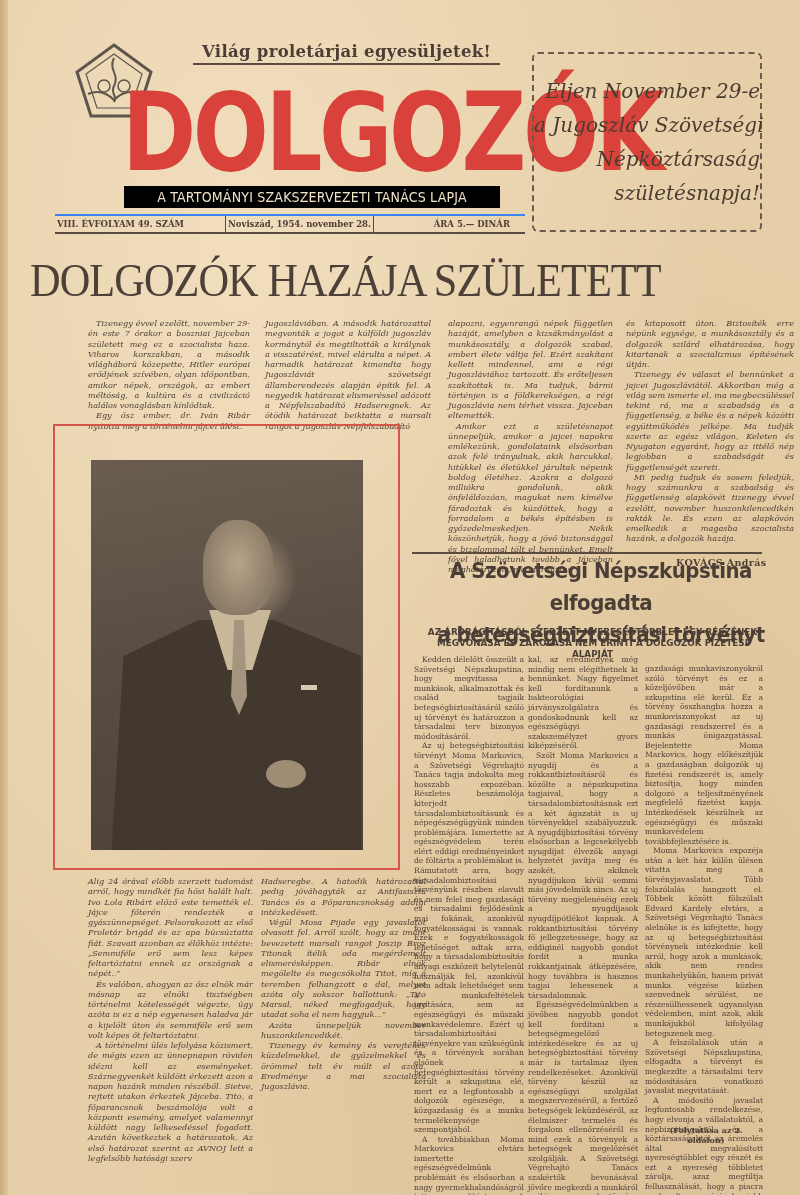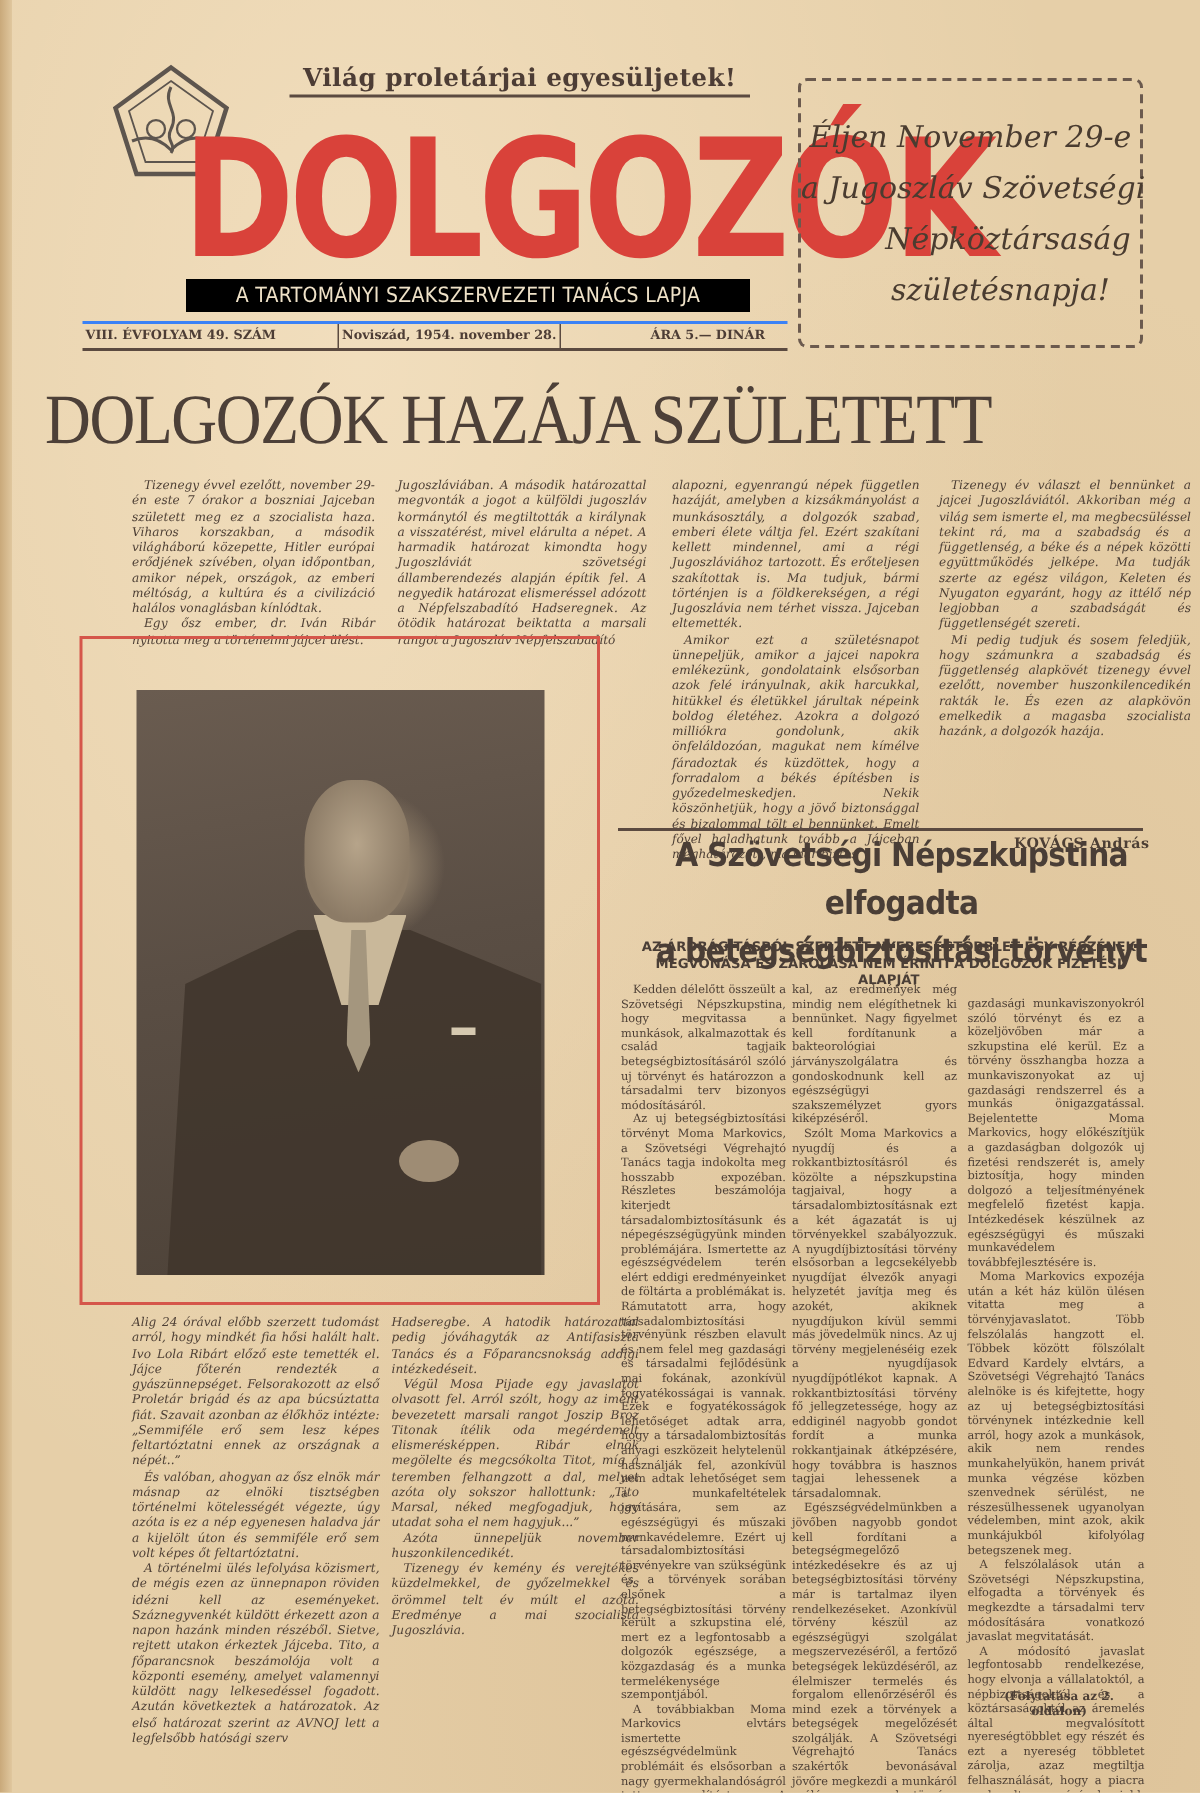--- a/index.html
+++ b/index.html
@@ -47,21 +47,21 @@
   .issue-vol { left: 2px; }
   .issue-date { left: 170px; border-left: 1px solid #5b4a40; border-right: 1px solid #5b4a40; padding: 0 2px; }
   .issue-price { right: 15px; }
   
   .celebration {
     position: absolute; left: 532px; top: 52px; width: 230px; height: 180px;
     border: 2px dashed #6b5a4e; border-radius: 6px;
     font-family: "DejaVu Serif", serif; font-style: italic; color: #4a3c30;
     font-size: 20px; line-height: 34px; padding-top: 20px;
   }
-  .celebration div { text-align: center; white-space: nowrap; }
+  .celebration div { text-align: right; white-space: nowrap; }
   .cel-1 { padding-left: 0; }
   .cel-3 { padding-left: 50px; }
   .cel-4 { padding-left: 40px; }
   
   .headline {
     position: absolute; left: 30px; top: 254px; width: 740px;
     font-family: "Liberation Serif", serif; font-size: 47px; line-height: 52px;
     color: #4d4038; letter-spacing: -1px; white-space: nowrap;
     transform: scaleX(0.9); transform-origin: left top;
   }
@@ -180,20 +180,21 @@
   <p>Egy ősz ember, dr. Iván Ribár nyitotta meg a történelmi jájcei ülést.</p>
 </div>
 <div class="col col-a2">
   <p class="noindent">Jugoszláviában. A második határozattal megvonták a jogot a külföldi jugoszláv kormánytól és megtiltották a királynak a visszatérést, mivel elárulta a népet. A harmadik határozat kimondta hogy Jugoszláviát szövetségi államberendezés alapján építik fel. A negyedik határozat elismeréssel adózott a Népfelszabadító Hadseregnek. Az ötödik határozat beiktatta a marsali rangot a Jugoszláv Népfelszabadító</p>
 </div>
 <div class="col col-a3">
   <p class="noindent">alapozni, egyenrangú népek független hazáját, amelyben a kizsákmányolást a munkásosztály, a dolgozók szabad, emberi élete váltja fel. Ezért szakítani kellett mindennel, ami a régi Jugoszláviához tartozott. És erőteljesen szakítottak is. Ma tudjuk, bármi történjen is a földkerekségen, a régi Jugoszlávia nem térhet vissza. Jajceban eltemették.</p>
   <p>Amikor ezt a születésnapot ünnepeljük, amikor a jajcei napokra emlékezünk, gondolataink elsősorban azok felé irányulnak, akik harcukkal, hitükkel és életükkel járultak népeink boldog életéhez. Azokra a dolgozó milliókra gondolunk, akik önfeláldozóan, magukat nem kímélve fáradoztak és küzdöttek, hogy a forradalom a békés építésben is győzedelmeskedjen. Nekik köszönhetjük, hogy a jövő biztonsággal és bizalommal tölt el bennünket. Emelt fővel haladhatunk tovább a Jájceban meghatározott, ma már biztos</p>
 </div>
 <div class="col col-a4">
+  <p class="noindent">és kitaposott úton. Biztosíték erre népünk egysége, a munkásosztály és a dolgozók szilárd elhatározása, hogy kitartanak a szocializmus építésének útján.</p>
   <p>Tizenegy év választ el bennünket a jajcei Jugoszláviától. Akkoriban még a világ sem ismerte el, ma megbecsüléssel tekint rá, ma a szabadság és a függetlenség, a béke és a népek közötti együttműködés jelképe. Ma tudják szerte az egész világon, Keleten és Nyugaton egyaránt, hogy az ittélő nép legjobban a szabadságát és függetlenségét szereti.</p>
   <p>Mi pedig tudjuk és sosem feledjük, hogy számunkra a szabadság és függetlenség alapkövét tizenegy évvel ezelőtt, november huszonkilencedikén rakták le. És ezen az alapkövön emelkedik a magasba szocialista hazánk, a dolgozók hazája.</p>
 </div>
 <div class="byline">KOVÁCS András</div>
 <div class="divider"></div>
 
 <div class="photo-frame">
   <div class="photo">
     <div class="suit"></div>
     <div class="collar"></div>
@@ -228,17 +229,17 @@
   <p>A továbbiakban Moma Markovics elvtárs ismertette egészségvédelmünk problémáit és elsősorban a nagy gyermekhalandóságról tett említést. A gyermekhalandóság csökkentésében nagy szerep vár a nemrég létesített gyermekvédelmi alapokra. Fontos feladat a tuberkulózis leküzdése is, mert noha jelentős eredményeket értünk el ezen a téren a BSG védőoltások-</p>
 </div>
 <div class="colb col-b2">
   <p style="text-indent:0">kal, az eredmények még mindig nem elégíthetnek ki bennünket. Nagy figyelmet kell fordítanunk a bakteorológiai járványszolgálatra és gondoskodnunk kell az egészségügyi szakszemélyzet gyors kiképzéséről.</p>
   <p>Szólt Moma Markovics a nyugdíj és a rokkantbiztosításról és közölte a népszkupstina tagjaival, hogy a társadalombiztosításnak ezt a két ágazatát is uj törvényekkel szabályozzuk. A nyugdíjbiztosítási törvény elsősorban a legcsekélyebb nyugdíjat élvezők anyagi helyzetét javítja meg és azokét, akiknek nyugdíjukon kívül semmi más jövedelmük nincs. Az uj törvény megjelenéséig ezek a nyugdíjasok nyugdíjpótlékot kapnak. A rokkantbiztosítási törvény fő jellegzetessége, hogy az eddiginél nagyobb gondot fordít a munka rokkantjainak átképzésére, hogy továbbra is hasznos tagjai lehessenek a társadalomnak.</p>
   <p>Egészségvédelmünkben a jövőben nagyobb gondot kell fordítani a betegségmegelőző intézkedésekre és az uj betegségbiztosítási törvény már is tartalmaz ilyen rendelkezéseket. Azonkívül törvény készül az egészségügyi szolgálat megszervezéséről, a fertőző betegségek leküzdéséről, az élelmiszer termelés és forgalom ellenőrzéséről és mind ezek a törvények a betegségek megelőzését szolgálják. A Szövetségi Végrehajtó Tanács szakértők bevonásával jövőre megkezdi a munkáról szóló alaptörvény elkészítését. Ez a törvény szabályozza a munkaviszonyokat és munkafeltételeket és lefekteti munkaviszony-rendszerünk legfontosabb alapelveit. Miután azonban a törvény előkészítése hosszabb munkát igényel sürgősen meg kell hozni a</p>
 </div>
 <div class="colb col-b3">
   <p style="text-indent:0">gazdasági munkaviszonyokról szóló törvényt és ez a közeljövőben már a szkupstina elé kerül. Ez a törvény összhangba hozza a munkaviszonyokat az uj gazdasági rendszerrel és a munkás önigazgatással. Bejelentette Moma Markovics, hogy előkészítjük a gazdaságban dolgozók uj fizetési rendszerét is, amely biztosítja, hogy minden dolgozó a teljesítményének megfelelő fizetést kapja. Intézkedések készülnek az egészségügyi és műszaki munkavédelem továbbfejlesztésére is.</p>
   <p>Moma Markovics expozéja után a két ház külön ülésen vitatta meg a törvényjavaslatot. Több felszólalás hangzott el. Többek között fölszólalt Edvard Kardely elvtárs, a Szövetségi Végrehajtó Tanács alelnöke is és kifejtette, hogy az uj betegségbiztosítási törvénynek intézkednie kell arról, hogy azok a munkások, akik nem rendes munkahelyükön, hanem privát munka végzése közben szenvednek sérülést, ne részesülhessenek ugyanolyan védelemben, mint azok, akik munkájukból kifolyólag betegszenek meg.</p>
-  <p>A felszólalások után a Szövetségi Népszkupstina, elfogadta a törvények és megkezdte a társadalmi terv módosítására vonatkozó javaslat megvitatását.</p>
+  <p>A felszólalások után a Szövetségi Népszkupstina, elfogadta a törvényt és megkezdte a társadalmi terv módosítására vonatkozó javaslat megvitatását.</p>
   <p>A módosító javaslat legfontosabb rendelkezése, hogy elvonja a vállalatoktól, a népbizottságoktól és a köztársaságoktól az áremelés által megvalósított nyereségtöbblet egy részét és ezt a nyereség többletet zárolja, azaz megtiltja felhasználását, hogy a piacra gyakorolt nyomásával ujabb drágulást ne okozzon.</p>
 
 </div>
 <div class="continued">(Folytatása az 2. oldalon)</div>
 
 </body></html>

